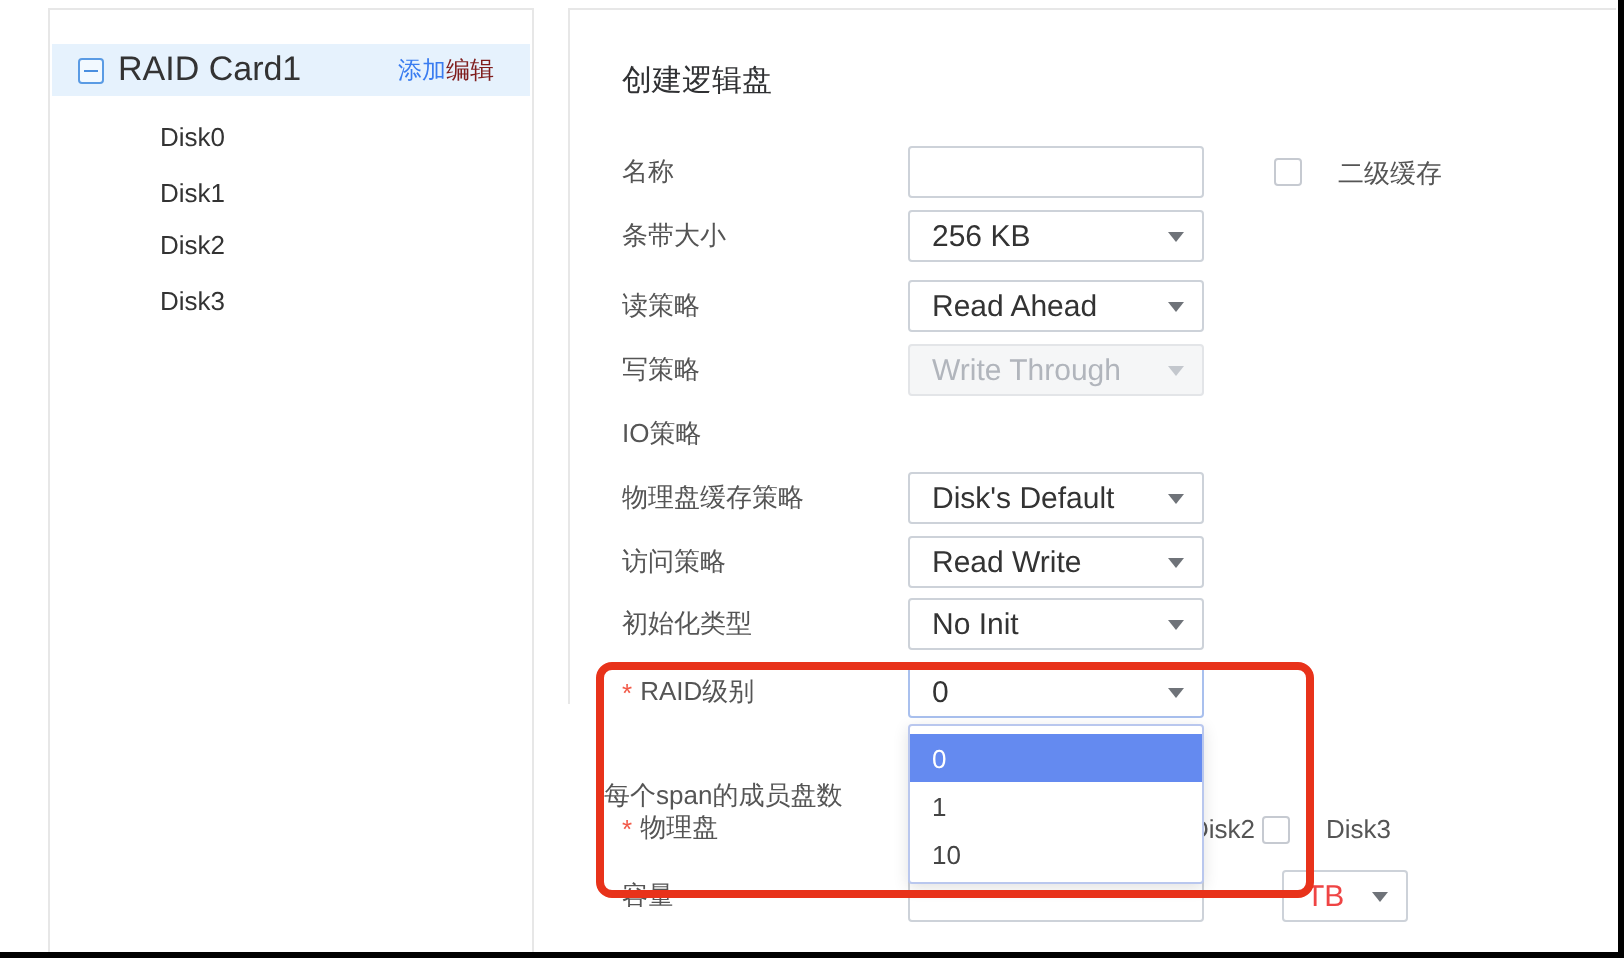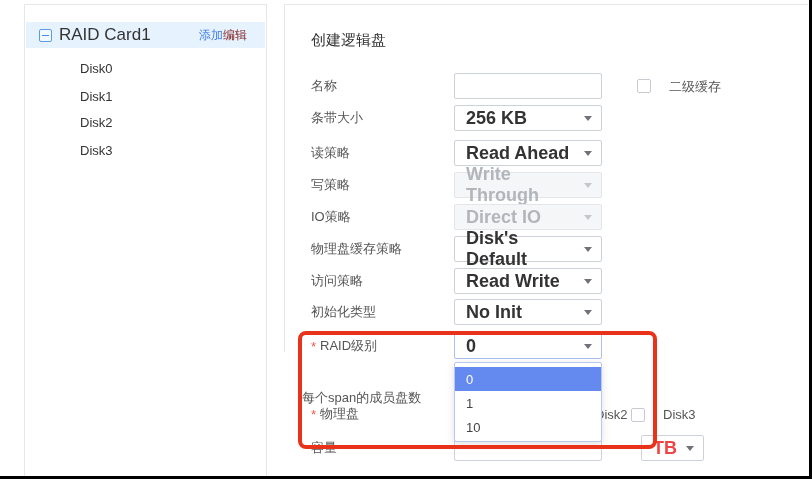--- a/index.html
+++ b/index.html
@@ -36,21 +36,21 @@
   .flabel { position:absolute; left:0; top:0; height:26px; display:flex; align-items:center;
     font-size:13px; color:#555; white-space:nowrap; }
   .flabel.long { left:-9px;margin-top:20px; }
   .req-star { color:#f25b4a; margin-right:4px; font-size:13px; }
   .ctl { position:absolute; left:143px; top:0; }
 
   .txt { width:148px; height:26px; border:1px solid #cdd2d9; border-radius:2px;
     background:#fff; padding:0 8px; font-size:13px; color:#333; outline:none; }
   .sel { width:148px; height:26px; border:1px solid #cdd2d9; border-radius:2px;
     background:#fff; display:flex; align-items:center; padding:0 22px 0 11px;
-    font-size:18px; color:#333; position:relative; cursor:pointer;font-weight:bold; }
+    font-size:15px; color:#333; position:relative; cursor:pointer; }
   .sel .caret { position:absolute; right:9px; top:10px; width:0; height:0;
     border-left:4px solid transparent; border-right:4px solid transparent;
     border-top:5px solid #6f7379; }
   .sel.disabled { background:#f5f6f7; border-color:#e3e5e8; color:#b1b5bc; cursor:default; }
   .sel.disabled .caret { border-top-color:#c3c7cd; }
   .sel.focus { border-color:#a9c0ee; }
   .sel.unit { width:63px; color:#ef4444; }
 
   .cb { width:14px; height:14px; border:1px solid #c6cad1; border-radius:2px;
     background:#fff; flex:0 0 auto; cursor:pointer; }
@@ -121,24 +121,20 @@
   <div class="frow" style="top:167px">
     <span class="flabel">写策略</span>
     <div class="sel disabled ctl">
       <span>Write Through</span>
       <span class="caret"></span>
     </div>
   </div>
 
   <div class="frow" style="top:199px">
     <span class="flabel">IO策略</span>
-    <div class="sel disabled ctl">
-      <span>Direct IO</span>
-      <span class="caret"></span>
-    </div>
   </div>
 
   <div class="frow" style="top:231px">
     <span class="flabel">物理盘缓存策略</span>
     <div class="sel ctl">
       <span>Disk's Default</span>
       <span class="caret"></span>
     </div>
   </div>
 

